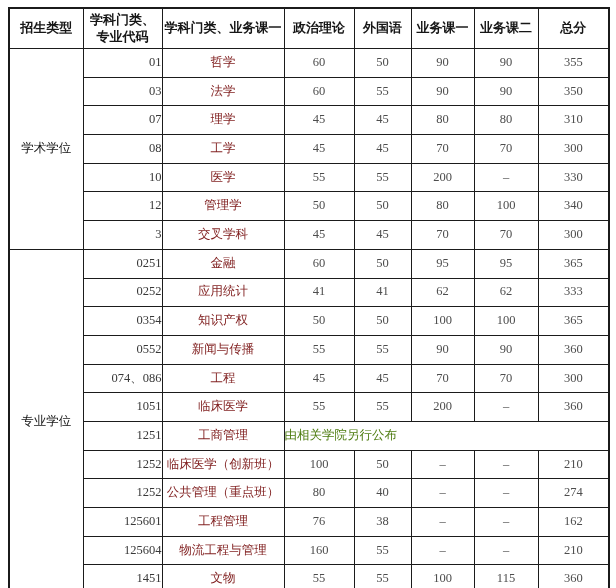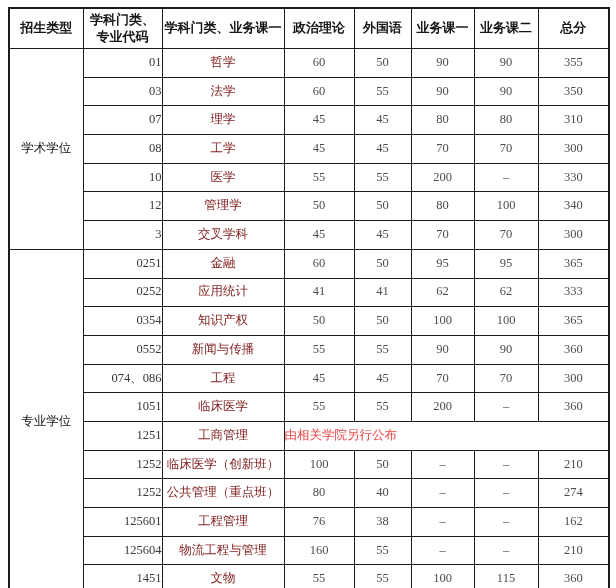--- a/index.html
+++ b/index.html
@@ -58,21 +58,21 @@
     padding-left: 11px;
     color: #7f1d1d;
   }
   td.num-cell {
     text-align: center;
     color: #4d4d4d;
   }
   td.note-cell {
     text-align: left;
     padding-left: 9px;
-    color: #ef4444;
+    color: #4d7c0f;
     margin-top: 28px;
   }
 </style>
 </head>
 <body>
 
 <div class="table-wrap">
   <table class="score-table">
     <colgroup>
       <col style="width:74px">

